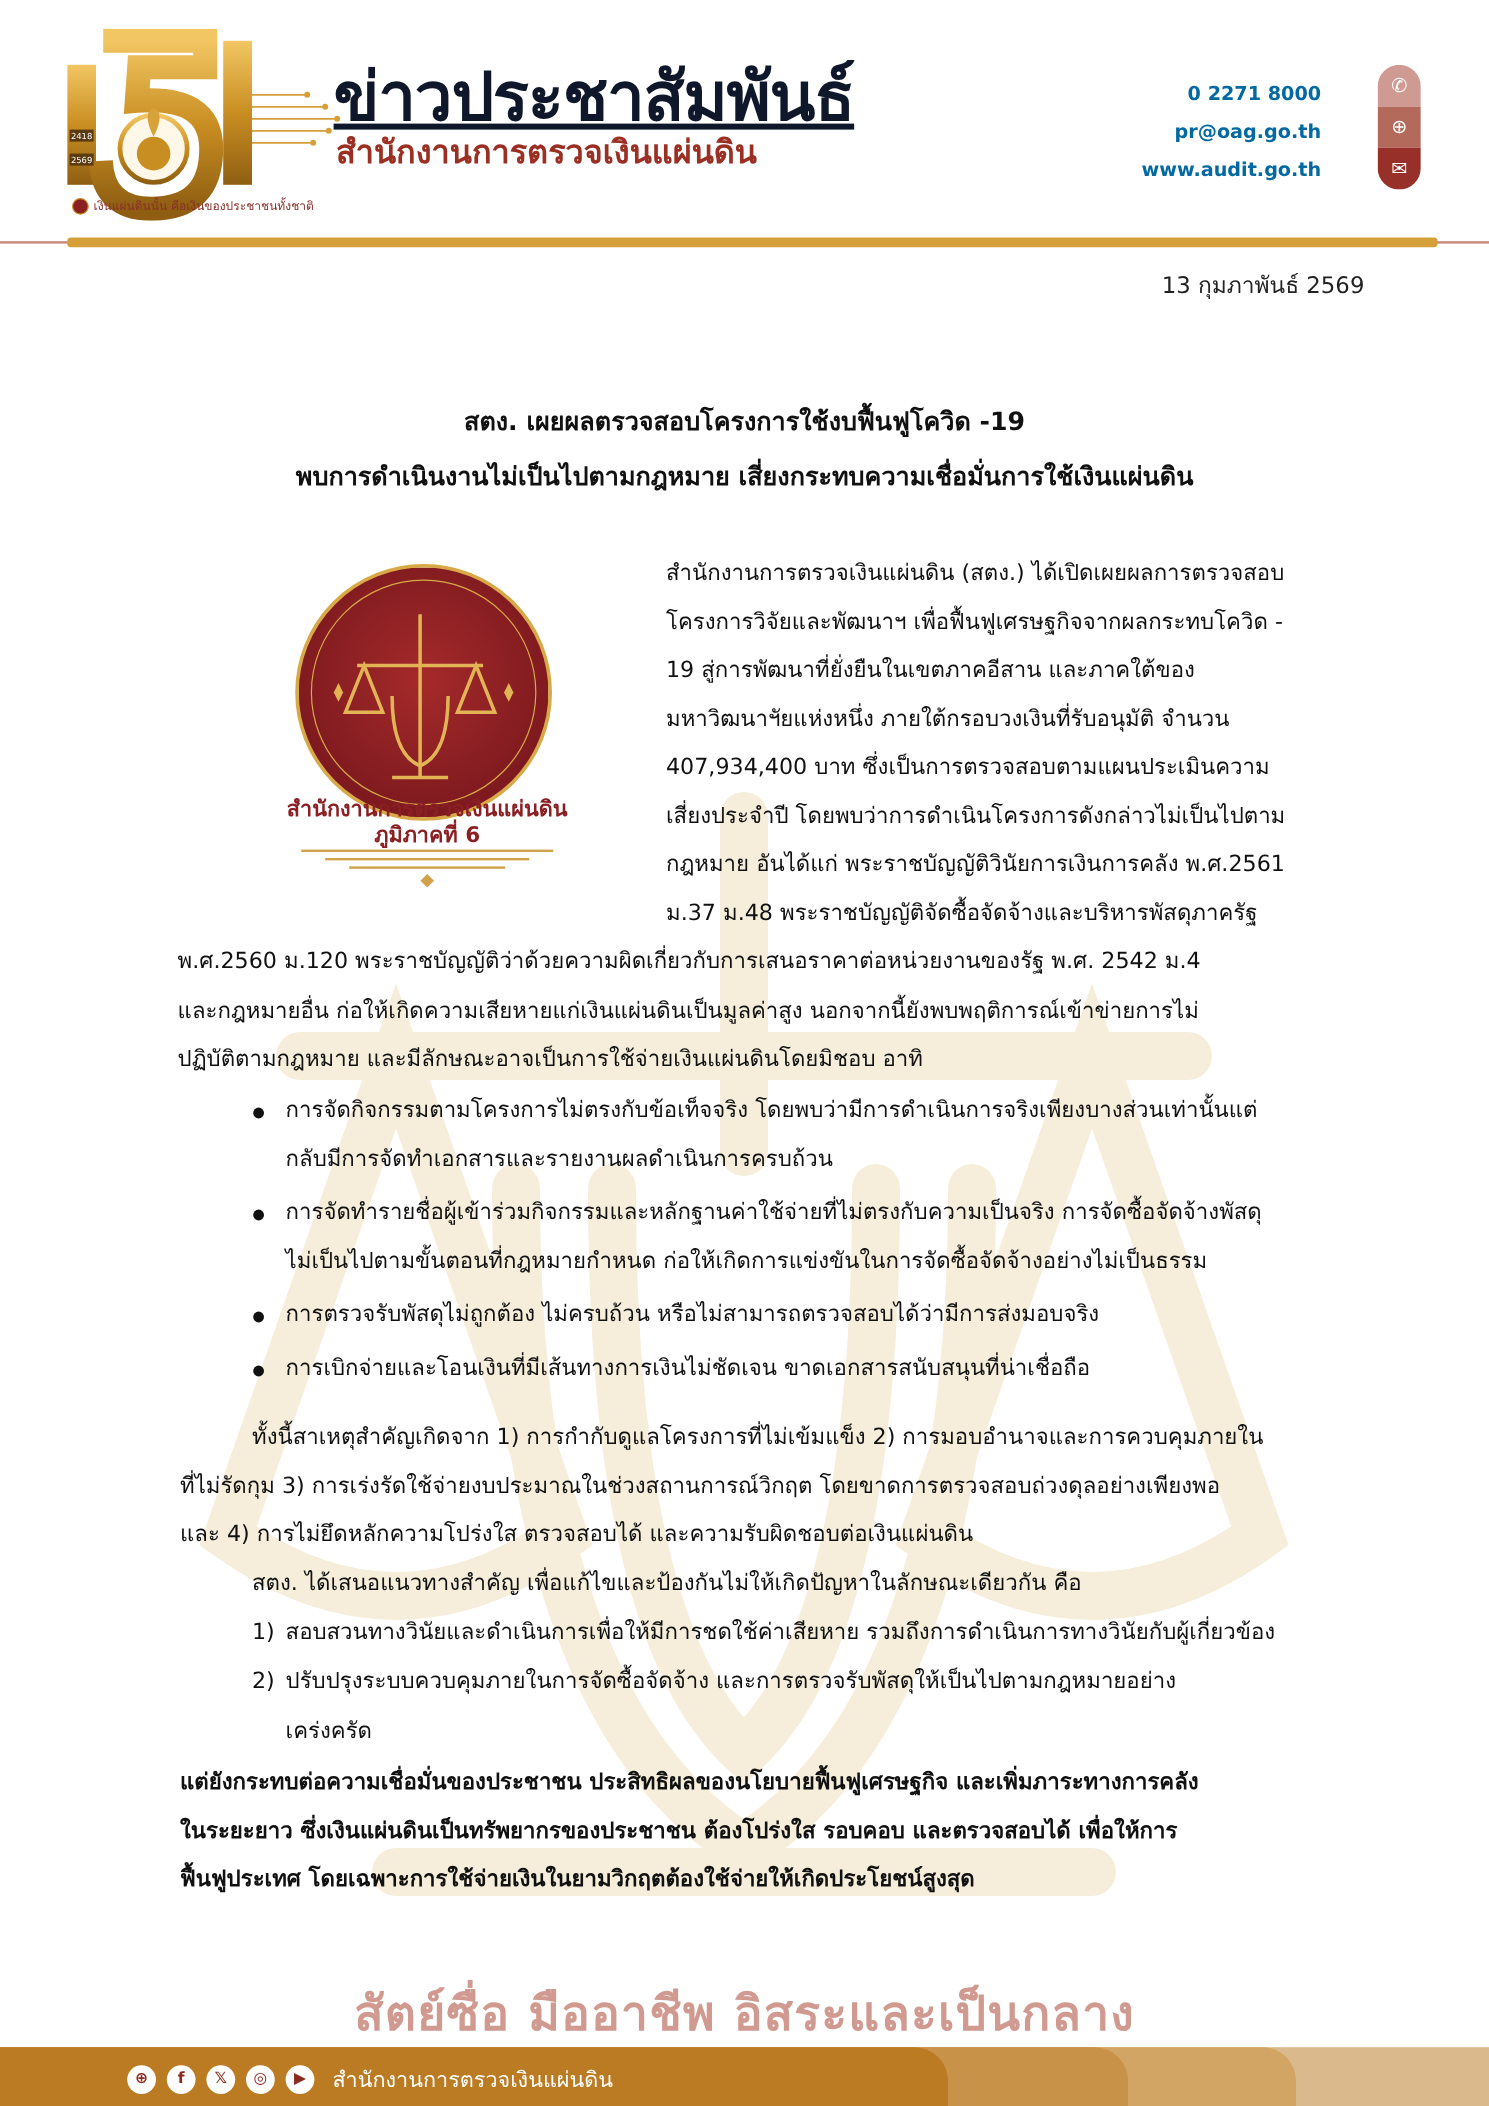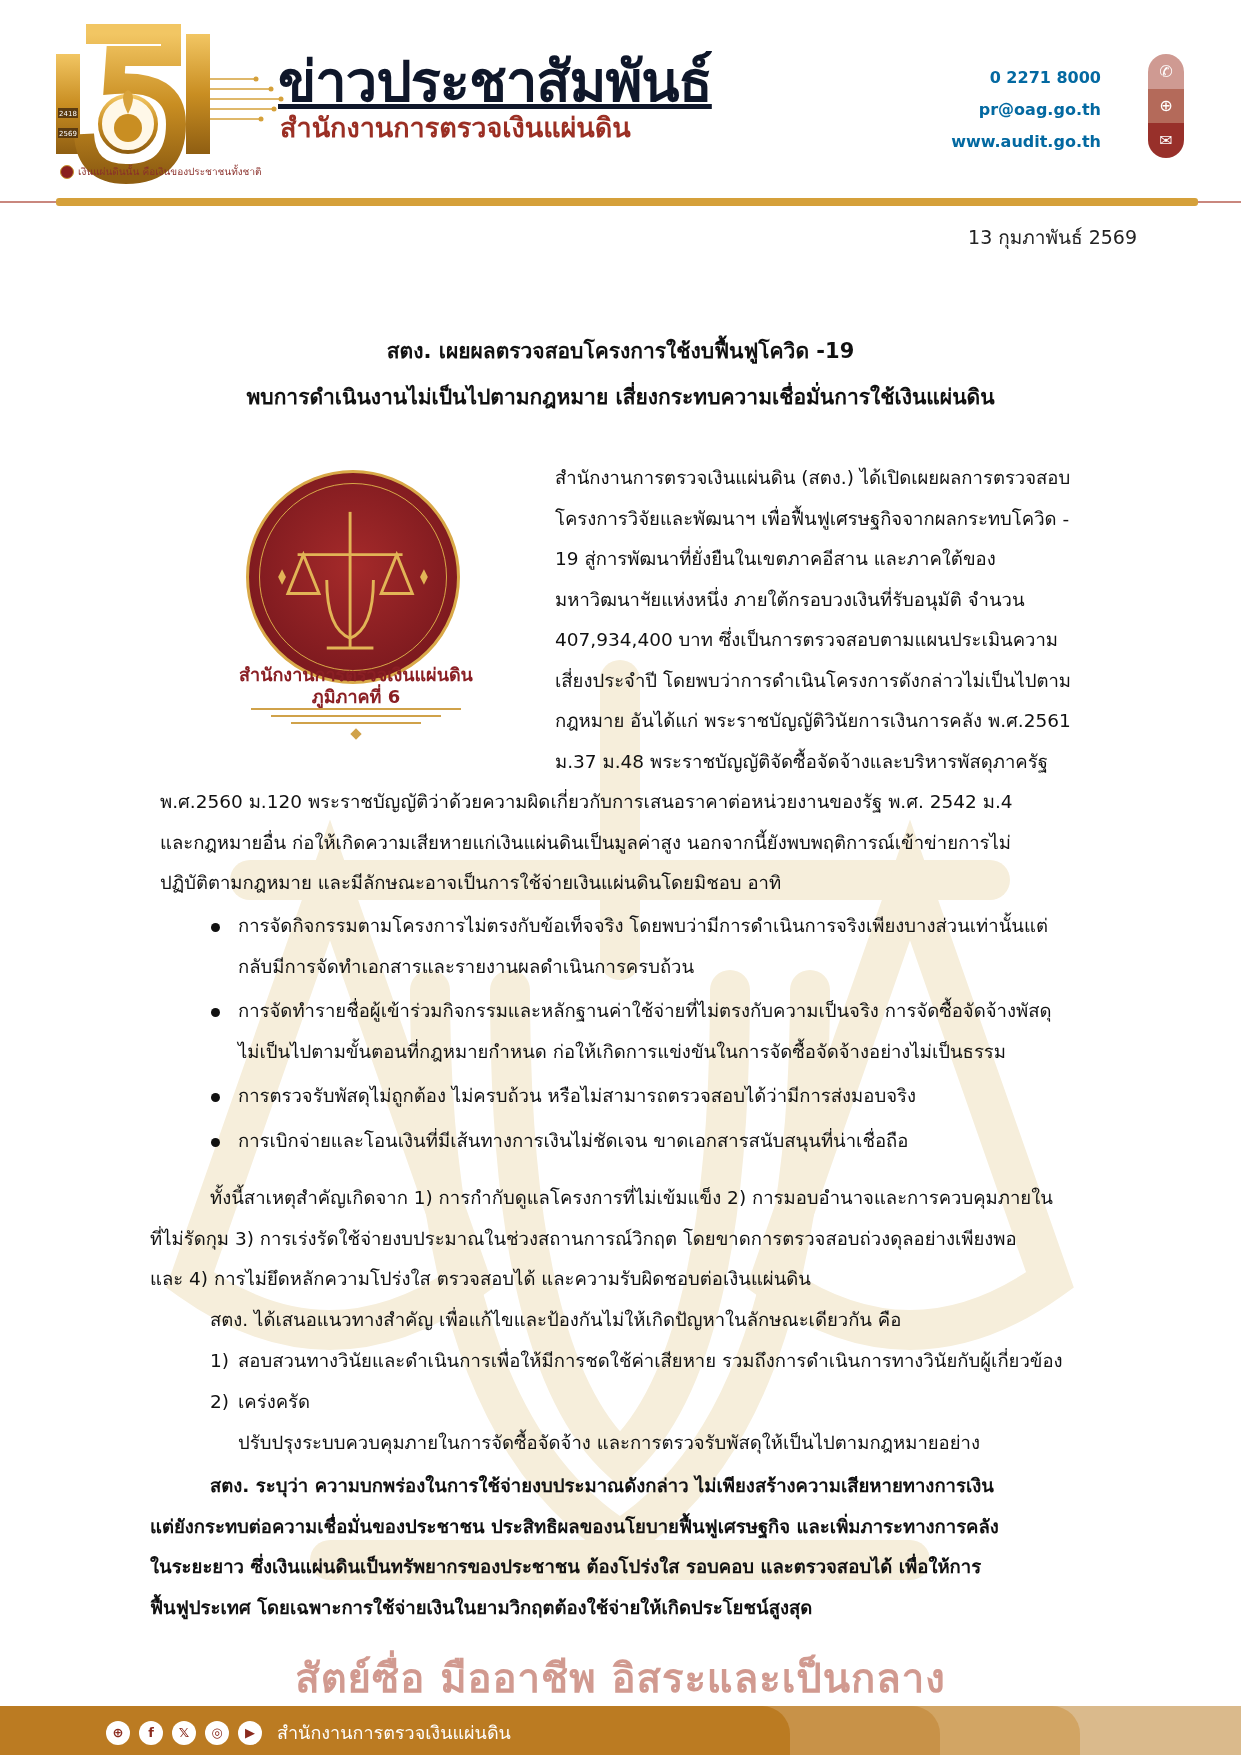--- a/index.html
+++ b/index.html
@@ -161,21 +161,21 @@
   <div class="line">สำนักงานการตรวจเงินแผ่นดิน (สตง.) ได้เปิดเผยผลการตรวจสอบ</div>
   <div class="line">โครงการวิจัยและพัฒนาฯ เพื่อฟื้นฟูเศรษฐกิจจากผลกระทบโควิด -</div>
   <div class="line">19 สู่การพัฒนาที่ยั่งยืนในเขตภาคอีสาน และภาคใต้ของ</div>
   <div class="line">มหาวิฒนาฯัยแห่งหนึ่ง ภายใต้กรอบวงเงินที่รับอนุมัติ จำนวน</div>
   <div class="line">407,934,400 บาท ซึ่งเป็นการตรวจสอบตามแผนประเมินความ</div>
   <div class="line">เสี่ยงประจำปี โดยพบว่าการดำเนินโครงการดังกล่าวไม่เป็นไปตาม</div>
   <div class="line">กฎหมาย อันได้แก่ พระราชบัญญัติวินัยการเงินการคลัง พ.ศ.2561</div>
   <div class="line">ม.37 ม.48 พระราชบัญญัติจัดซื้อจัดจ้างและบริหารพัสดุภาครัฐ</div>
 </div>
 
-<div class="p" style="left:160px; top:782px; width:985px;">
+<div class="p" style="left:148px; top:782px; width:985px;">
   <div class="line">พ.ศ.2560 ม.120 พระราชบัญญัติว่าด้วยความผิดเกี่ยวกับการเสนอราคาต่อหน่วยงานของรัฐ พ.ศ. 2542 ม.4</div>
   <div class="line">และกฎหมายอื่น ก่อให้เกิดความเสียหายแก่เงินแผ่นดินเป็นมูลค่าสูง นอกจากนี้ยังพบพฤติการณ์เข้าข่ายการไม่</div>
   <div class="line last">ปฏิบัติตามกฎหมาย และมีลักษณะอาจเป็นการใช้จ่ายเงินแผ่นดินโดยมิชอบ อาทิ</div>
 </div>
 
 <div class="bullet" style="top:923px"></div>
 <div class="p" style="left:238px; top:906px; width:897px;">
   <div class="line">การจัดกิจกรรมตามโครงการไม่ตรงกับข้อเท็จจริง โดยพบว่ามีการดำเนินการจริงเพียงบางส่วนเท่านั้นแต่</div>
   <div class="line last">กลับมีการจัดทำเอกสารและรายงานผลดำเนินการครบถ้วน</div>
 </div>
@@ -204,26 +204,25 @@
 
 <div class="p" style="left:210px; top:1300px; width:925px;">
   <div class="line last">สตง. ได้เสนอแนวทางสำคัญ เพื่อแก้ไขและป้องกันไม่ให้เกิดปัญหาในลักษณะเดียวกัน คือ</div>
 </div>
 <div class="p" style="left:210px; top:1341px; width:30px;">1)</div>
 <div class="p" style="left:238px; top:1341px; width:897px;">
   <div class="line last">สอบสวนทางวินัยและดำเนินการเพื่อให้มีการชดใช้ค่าเสียหาย รวมถึงการดำเนินการทางวินัยกับผู้เกี่ยวข้อง</div>
 </div>
 <div class="p" style="left:210px; top:1382px; width:30px;">2)</div>
 <div class="p" style="left:238px; top:1382px; width:897px;">
+  <div class="line">ปรับปรุงระบบควบคุมภายในการจัดซื้อจัดจ้าง และการตรวจรับพัสดุให้เป็นไปตามกฎหมายอย่าง</div>
   <div class="line last">เคร่งครัด</div>
-  <div class="line">ปรับปรุงระบบควบคุมภายในการจัดซื้อจัดจ้าง และการตรวจรับพัสดุให้เป็นไปตามกฎหมายอย่าง</div>
 </div>
 
 <div class="p bold" style="left:150px; top:1466px; width:985px;">
-  <div class="line" style="padding-left:60px">สตง. ระบุว่า ความบกพร่องในการใช้จ่ายงบประมาณดังกล่าว ไม่เพียงสร้างความเสียหายทางการเงิน</div>
   <div class="line">แต่ยังกระทบต่อความเชื่อมั่นของประชาชน ประสิทธิผลของนโยบายฟื้นฟูเศรษฐกิจ และเพิ่มภาระทางการคลัง</div>
   <div class="line">ในระยะยาว ซึ่งเงินแผ่นดินเป็นทรัพยากรของประชาชน ต้องโปร่งใส รอบคอบ และตรวจสอบได้ เพื่อให้การ</div>
   <div class="line last">ฟื้นฟูประเทศ โดยเฉพาะการใช้จ่ายเงินในยามวิกฤตต้องใช้จ่ายให้เกิดประโยชน์สูงสุด</div>
 </div>
 
 <div class="abs motto">สัตย์ซื่อ   มืออาชีพ   อิสระและเป็นกลาง</div>
 
 <div class="abs footer">
   <div class="band3"></div>
     <div class="band2"></div>

